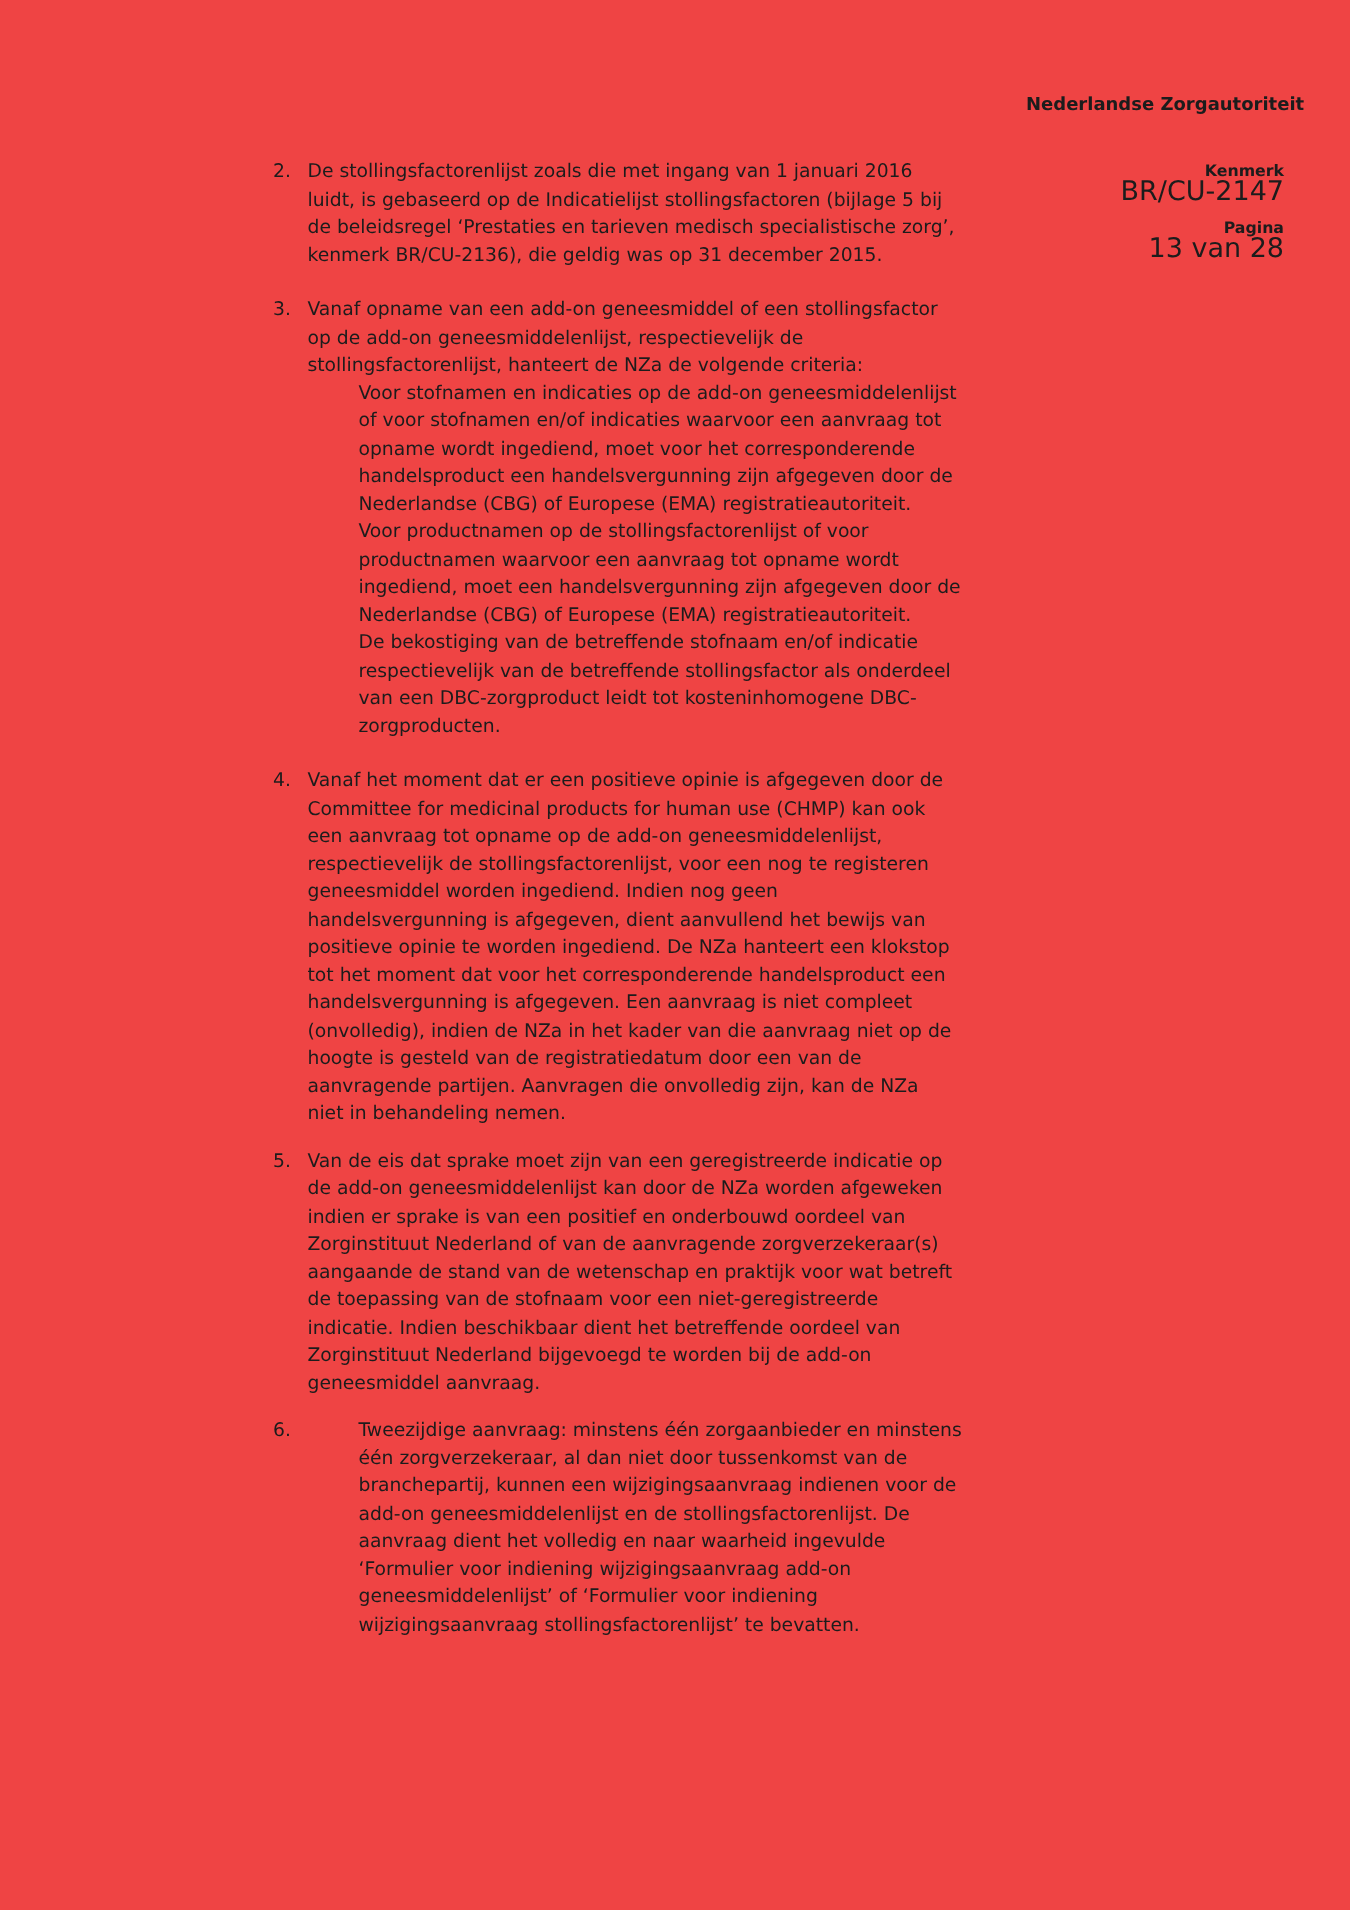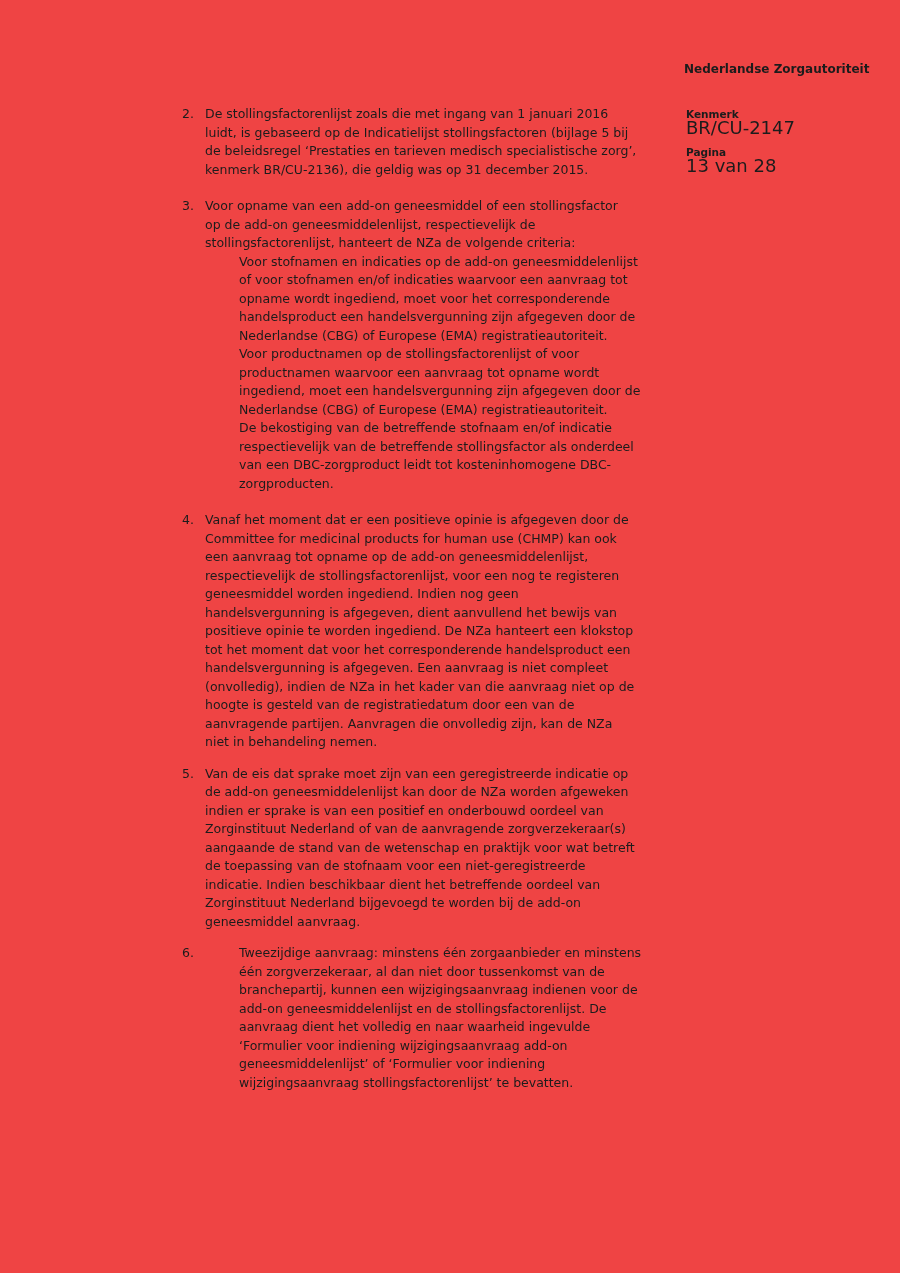--- a/index.html
+++ b/index.html
@@ -23,21 +23,21 @@
     font-size: 12px;
     font-weight: bold;
     white-space: nowrap;
   }
   .meta {
     position: absolute;
     left: 686px;
     top: 108px;
     width: 170px;
   }
-  .meta-block { margin-bottom: 11px; }
+  .meta-block { margin-bottom: 11px; text-align: right; }
   .meta-label {
     font-size: 10.5px;
     font-weight: bold;
     line-height: 13px;
   }
   .meta-value {
     font-size: 18px;
     line-height: 14px;
   }
   .content {
@@ -88,21 +88,21 @@
         <p class="para">De stollingsfactorenlijst zoals die met ingang van 1 januari 2016
 luidt, is gebaseerd op de Indicatielijst stollingsfactoren (bijlage 5 bij
 de beleidsregel ‘Prestaties en tarieven medisch specialistische zorg’,
 kenmerk BR/CU-2136), die geldig was op 31 december 2015.</p>
       </div>
     </div>
 
     <div class="item gap-lg">
       <div class="num">3.</div>
       <div class="body">
-        <p class="para">Voor opname van een add-on geneesmiddel of een stollingsfactor
+        <p class="para">Vanaf opname van een add-on geneesmiddel of een stollingsfactor
 op de add-on geneesmiddelenlijst, respectievelijk de
 stollingsfactorenlijst, hanteert de NZa de volgende criteria:</p>
         <p class="para sub">Voor stofnamen en indicaties op de add-on geneesmiddelenlijst
 of voor stofnamen en/of indicaties waarvoor een aanvraag tot
 opname wordt ingediend, moet voor het corresponderende
 handelsproduct een handelsvergunning zijn afgegeven door de
 Nederlandse (CBG) of Europese (EMA) registratieautoriteit.</p>
         <p class="para sub">Voor productnamen op de stollingsfactorenlijst of voor
 productnamen waarvoor een aanvraag tot opname wordt
 ingediend, moet een handelsvergunning zijn afgegeven door de

